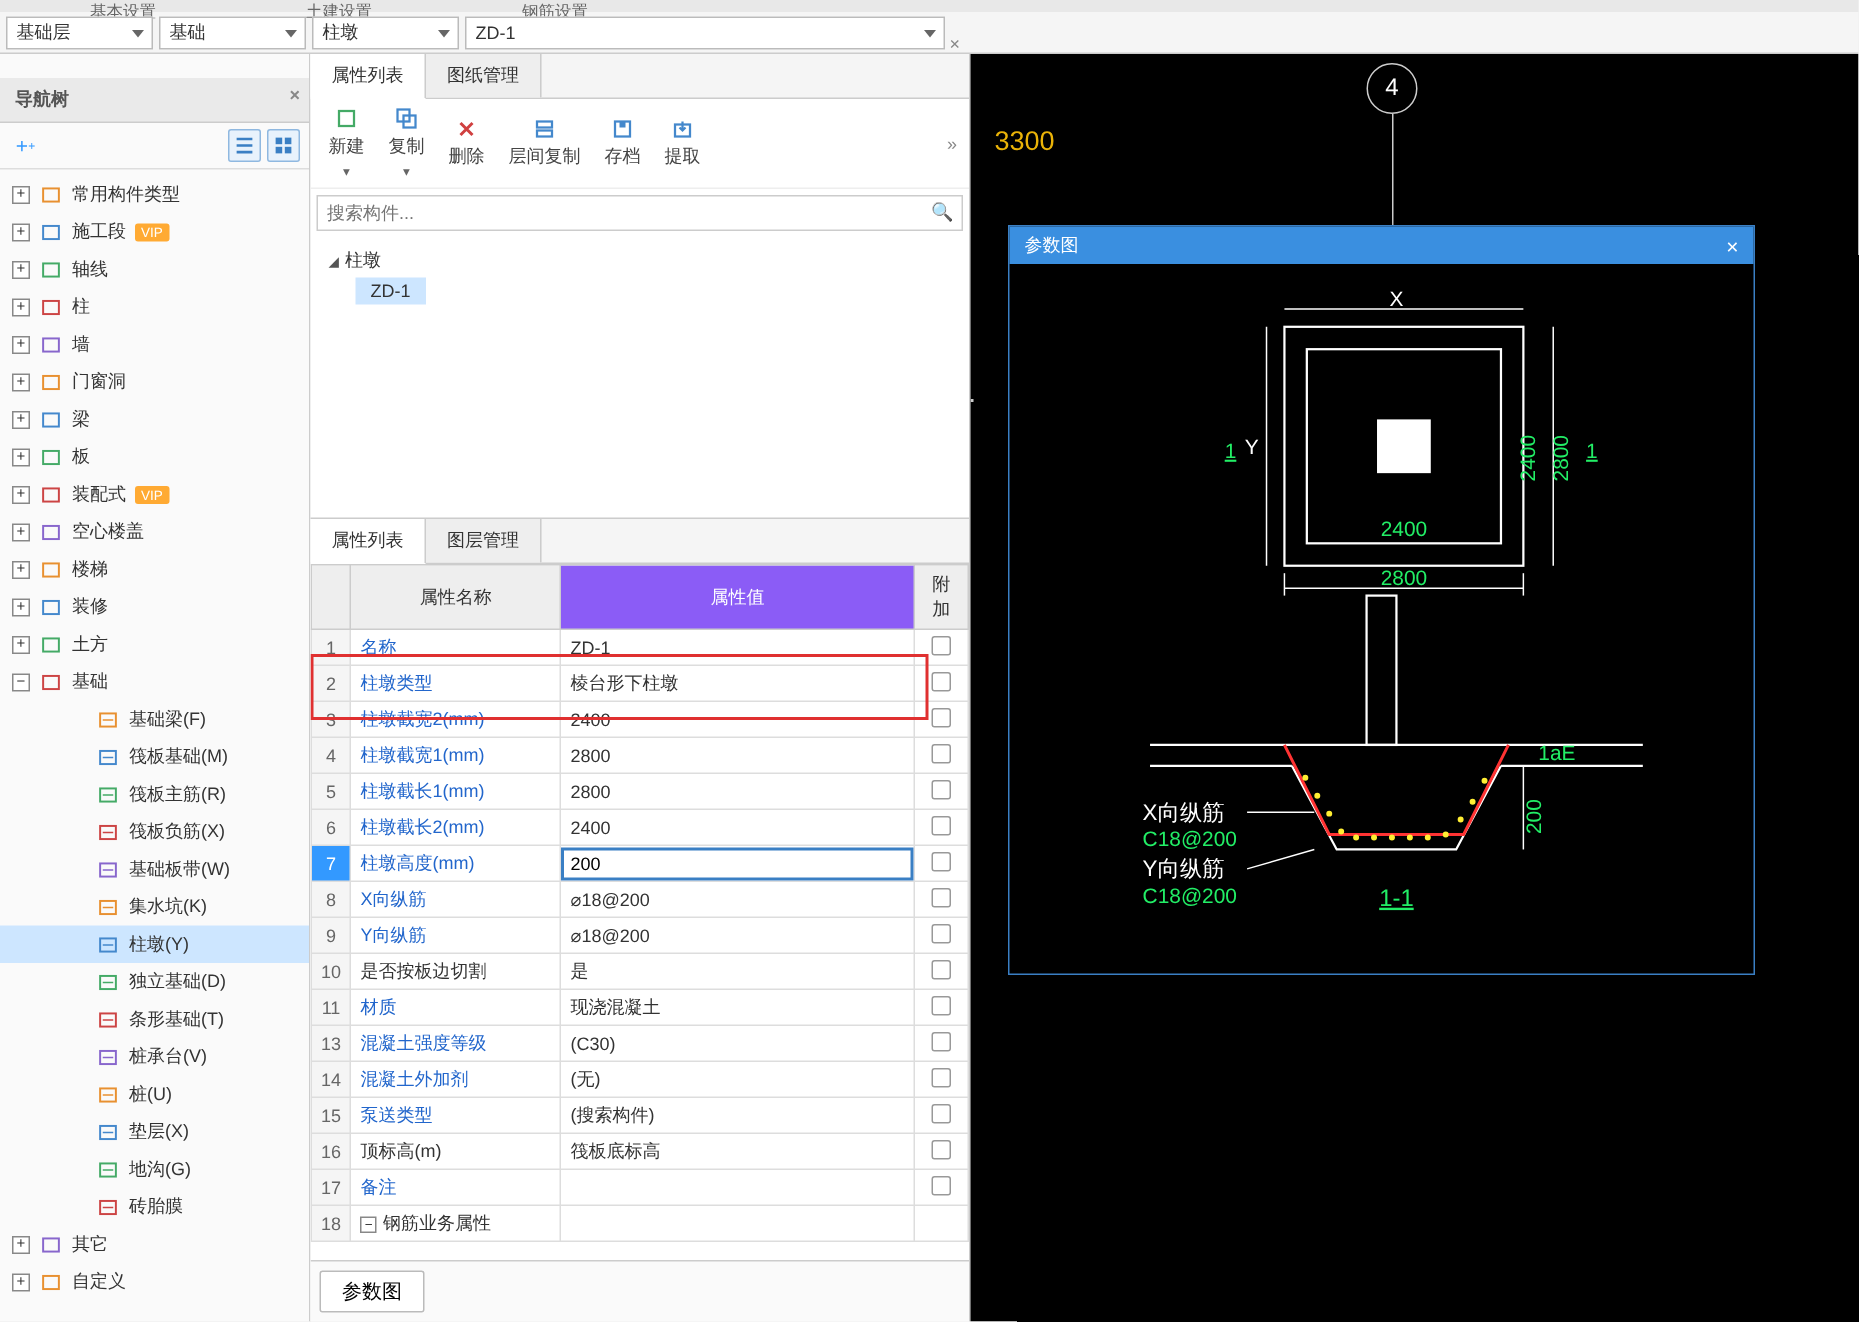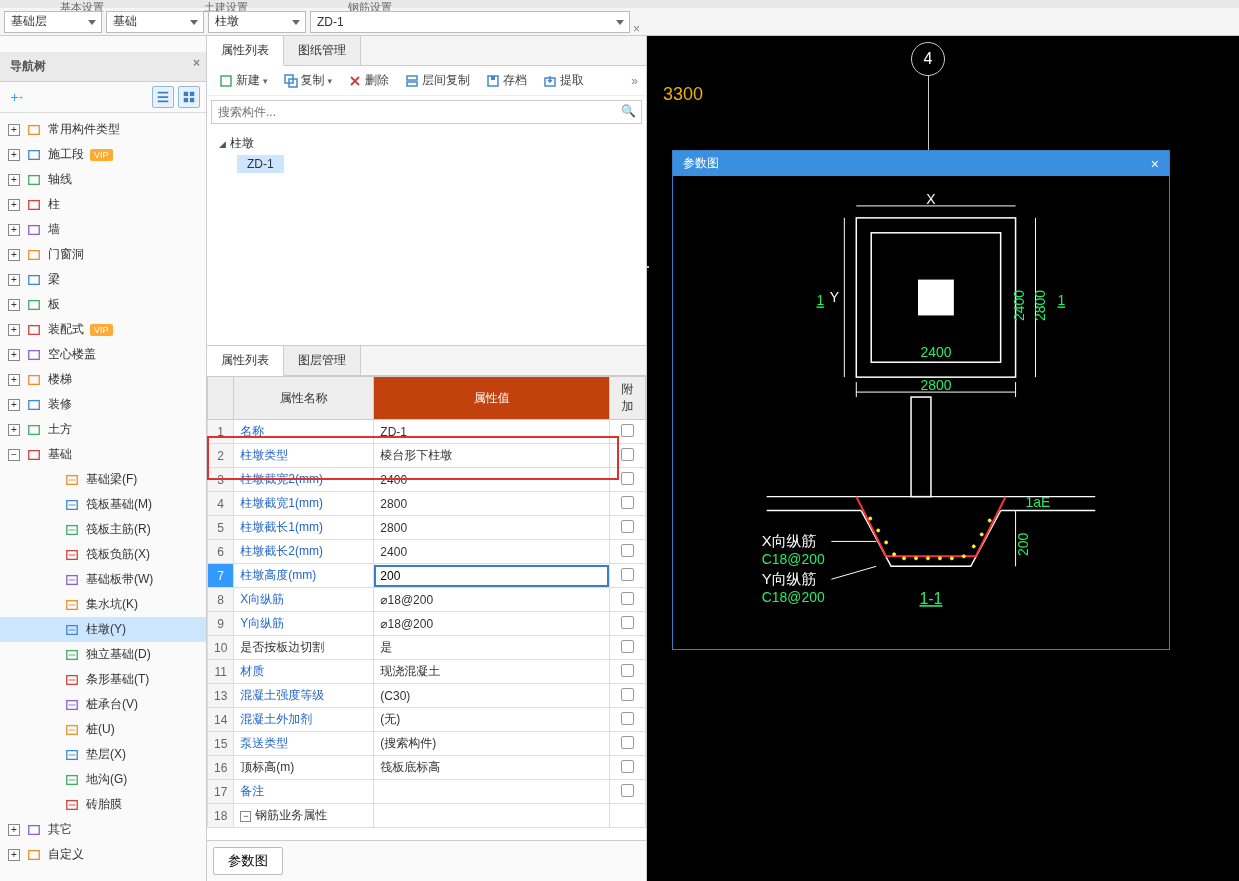--- a/index.html
+++ b/index.html
@@ -34,40 +34,40 @@
   .nav-item.child { padding-left: 64px; }
   .vip-badge { background: #ffaa33; color: #fff; font-size: 9px; padding: 1px 4px; border-radius: 2px; }
   
   
   .mid-panel { width: 440px; display: flex; flex-direction: column; border-right: 1px solid #ccc; background: #fff; }
   .mid-top { flex: 0 0 310px; display: flex; flex-direction: column; border-bottom: 1px solid #ccc; position: relative; }
   .mid-tabs { display: flex; border-bottom: 1px solid #ccc; background: #f5f5f5; }
   .mid-tab { padding: 6px 14px; border-right: 1px solid #ccc; cursor: pointer; background: #eee; }
   .mid-tab.active { background: #fff; border-bottom: 1px solid #fff; margin-bottom: -1px; }
   .mid-toolbar { display: flex; gap: 8px; padding: 4px 8px; border-bottom: 1px solid #eee; align-items: center; font-size: 12px; color: #444; }
-  .mid-toolbar .tbtn { display: flex; align-items: center; gap: 3px; cursor: pointer; padding: 2px 4px; }
+  .mid-toolbar .tbtn { display: flex; align-items: center; gap: 3px; cursor: pointer; padding: 2px 4px; flex-direction: column; }
   .tarrow { font-size: 9px; color: #666; }
   .chevron { color: #888; cursor: pointer; }
   
   .search-box { margin: 4px; position: relative; }
   .search-box input { width: 100%; border: 1px solid #ccc; padding: 4px 24px 4px 6px; font-size: 12px; }
   .search-box .sicon { position: absolute; right: 6px; top: 4px; color: #888; }
   
   .tree-area { flex: 1; padding: 4px 10px; overflow: auto; }
   .tree-node { display: flex; align-items: center; gap: 4px; padding: 3px 2px; cursor: pointer; }
   .tree-node .tri { font-size: 9px; color: #555; }
   .tree-node.child2 { margin-left: 20px; }
   .tree-node.selected { background: #cde6ff; display: inline-flex; padding: 2px 10px; }
   
   
   .mid-bottom { flex: 1; display: flex; flex-direction: column; position: relative; overflow: hidden; }
   .prop-table { flex: 1; overflow-y: auto; }
   table.props { border-collapse: collapse; width: 100%; }
   table.props th { background: #eee; border: 1px solid #ccc; padding: 4px 6px; font-weight: normal; font-size: 12px; }
-  table.props th.val { background: #c2410c; color: #fff; text-align: center; }
+  table.props th.val { background: #8b5cf6; color: #fff; text-align: center; }
   table.props td { border: 1px solid #ddd; padding: 3px 6px; font-size: 12px; height: 22px; }
   table.props td.num { background: #f5f5f5; text-align: center; width: 26px; color: #666; }
   table.props td.num.sel { background: #3399ff; color: #fff; }
   table.props td.name { width: 140px; }
   table.props td.name a { color: #2266cc; text-decoration: none; }
   table.props td.val {}
   table.props td.add { width: 30px; text-align: center; }
   table.props tr.editing td.val { padding: 0; }
   table.props tr.editing td.val input { width: 100%; border: 2px solid #3a7fc4; padding: 2px 4px; font-size: 12px; }
   

